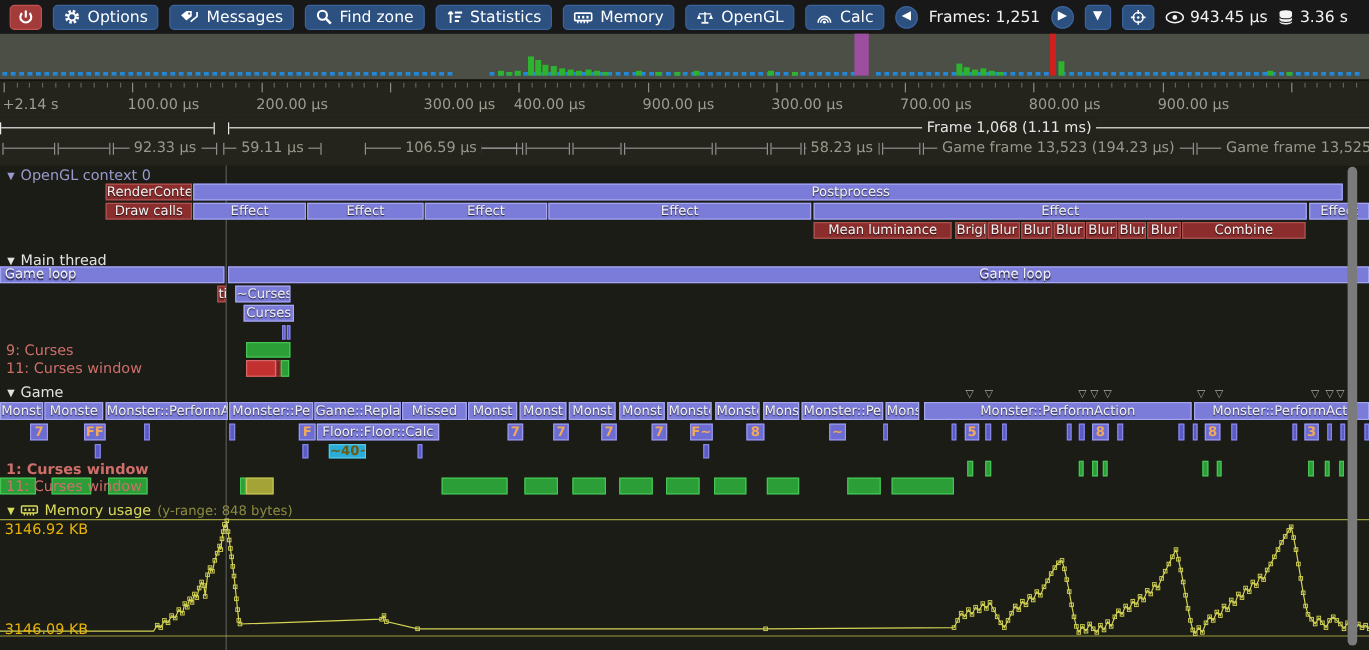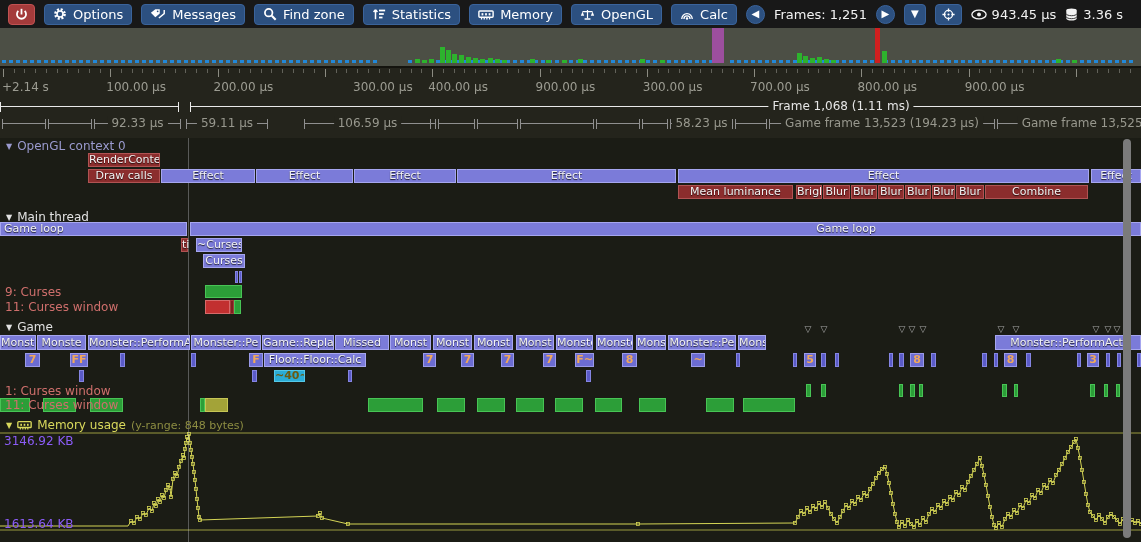--- a/index.html
+++ b/index.html
@@ -65,21 +65,21 @@
   .tri{position:absolute;top:325px;font-size:9px;color:#a8a8a8;transform:translateX(-50%);z-index:4;line-height:1;}
 
   
   .sechdr{position:absolute;font-size:12px;display:flex;align-items:center;gap:5px;z-index:6;white-space:nowrap;cursor:pointer;}
   .sechdr .tw{font-size:8px;}
   #hdr-gl{left:6px;top:139px;color:#9a9ace;}
   #hdr-mt{left:6px;top:210px;color:#e2e2e2;}
   #hdr-game{left:6px;top:320px;color:#e2e2e2;}
   #hdr-mem{left:6px;top:418px;color:#d9d95c;}
   #hdr-mem .range{color:#8d8d42;font-size:11px;}
-  .kb{position:absolute;left:4px;font-size:12px;color:#8b5cf6;z-index:6;}
+  .kb{position:absolute;left:4px;font-size:12px;color:#eab308;z-index:6;}
   #kbmax{top:434px;}
   #kbmin{top:517px;}
 
   #scrollbar{position:absolute;left:1123px;top:139px;width:8px;height:399px;background:#7b7b7b;border-radius:4px;z-index:8;}
 </style>
 </head>
 <body>
 
 <div id="screen">
 
@@ -693,20 +693,23 @@
       <rect x="1127.5" y="523.5" width="3" height="3" fill="none" stroke="#d4d455" stroke-width="0.8"></rect>
       <rect x="1130.5" y="518.5" width="3" height="3" fill="none" stroke="#d4d455" stroke-width="0.8"></rect>
       <rect x="1133.5" y="521.5" width="3" height="3" fill="none" stroke="#d4d455" stroke-width="0.8"></rect>
       <rect x="1136.5" y="519.5" width="3" height="3" fill="none" stroke="#d4d455" stroke-width="0.8"></rect>
       <rect x="1139.5" y="522.5" width="3" height="3" fill="none" stroke="#d4d455" stroke-width="0.8"></rect>
     </svg>
   <div id="gridline"></div>
 
   <div id="timeline">
       <div class="z maroon" style="left: 88px; width: 72px; top: 153px; height: 14px; line-height: 12px;">RenderConte</div>
+      <div class="z blue" style="left: 161px; width: 958px; top: 153px; height: 14px; line-height: 12px;">
+        <span class="zl" style="left: 547px;">Postprocess</span>
+      </div>
       <div class="z maroon" style="left: 88px; width: 72px; top: 169px; height: 14px; line-height: 12px;">Draw calls</div>
       <div class="z blue" style="left: 161px; width: 94px; top: 169px; height: 14px; line-height: 12px;">Effect</div>
       <div class="z blue" style="left: 256px; width: 97px; top: 169px; height: 14px; line-height: 12px;">Effect</div>
       <div class="z blue" style="left: 354px; width: 102px; top: 169px; height: 14px; line-height: 12px;">Effect</div>
       <div class="z blue" style="left: 457px; width: 219px; top: 169px; height: 14px; line-height: 12px;">Effect</div>
       <div class="z blue" style="left: 678px; width: 411px; top: 169px; height: 14px; line-height: 12px;">Effect</div>
       <div class="z blue" style="left: 1091px; width: 50px; top: 169px; height: 14px; line-height: 12px;">Effect</div>
       <div class="z maroon" style="left: 678px; width: 115px; top: 185px; height: 14px; line-height: 12px;">Mean luminance</div>
       <div class="z maroon" style="left: 796px; width: 26px; top: 185px; height: 14px; line-height: 12px;">Brigh</div>
       <div class="z maroon" style="left: 823px; width: 27px; top: 185px; height: 14px; line-height: 12px;">Blur</div>
@@ -739,20 +742,21 @@
       <div class="z blue" style="left: 335px; width: 54px; top: 335px; height: 15px; line-height: 13px;">Missed</div>
       <div class="z blue" style="left: 390px; width: 41px; top: 335px; height: 15px; line-height: 13px;">Monst</div>
       <div class="z blue" style="left: 433px; width: 39px; top: 335px; height: 15px; line-height: 13px;">Monst</div>
       <div class="z blue" style="left: 474px; width: 39px; top: 335px; height: 15px; line-height: 13px;">Monst</div>
       <div class="z blue" style="left: 516px; width: 38px; top: 335px; height: 15px; line-height: 13px;">Monst</div>
       <div class="z blue" style="left: 556px; width: 37px; top: 335px; height: 15px; line-height: 13px;">Monste</div>
       <div class="z blue" style="left: 596px; width: 37px; top: 335px; height: 15px; line-height: 13px;">Monste</div>
       <div class="z blue" style="left: 636px; width: 30px; top: 335px; height: 15px; line-height: 13px;">Mons</div>
       <div class="z blue" style="left: 668px; width: 68px; top: 335px; height: 15px; line-height: 13px;">Monster::Pe</div>
       <div class="z blue" style="left: 738px; width: 28px; top: 335px; height: 15px; line-height: 13px;">Mons</div>
+      <div class="z blue" style="left: 770px; width: 223px; top: 335px; height: 15px; line-height: 13px;">Monster::PerformAction</div>
       <div class="z blue" style="left: 995px; width: 146px; top: 335px; height: 15px; line-height: 13px;">Monster::PerformActi</div>
       <div class="z bluenum" style="left: 25px; width: 15px; top: 353px; height: 14px; line-height: 12px;">7</div>
       <div class="z bluenum" style="left: 70px; width: 18px; top: 353px; height: 14px; line-height: 12px;">FF</div>
       <div class="z thin" style="left: 120px; width: 5px; top: 353px; height: 14px; line-height: 12px;"></div>
       <div class="z thin" style="left: 191px; width: 5px; top: 353px; height: 14px; line-height: 12px;"></div>
       <div class="z bluenum" style="left: 249px; width: 14px; top: 353px; height: 14px; line-height: 12px;">F</div>
       <div class="z blue" style="left: 264px; width: 102px; top: 353px; height: 14px; line-height: 12px;">Floor::Floor::Calc</div>
       <div class="z bluenum" style="left: 423px; width: 13px; top: 353px; height: 14px; line-height: 12px;">7</div>
       <div class="z bluenum" style="left: 461px; width: 13px; top: 353px; height: 14px; line-height: 12px;">7</div>
       <div class="z bluenum" style="left: 501px; width: 13px; top: 353px; height: 14px; line-height: 12px;">7</div>
@@ -776,21 +780,21 @@
       <div class="z thin" style="left: 1077px; width: 4px; top: 353px; height: 14px; line-height: 12px;"></div>
       <div class="z bluenum" style="left: 1087px; width: 12px; top: 353px; height: 14px; line-height: 12px;">3</div>
       <div class="z thin" style="left: 1106px; width: 4px; top: 353px; height: 14px; line-height: 12px;"></div>
       <div class="z thin" style="left: 1117px; width: 4px; top: 353px; height: 14px; line-height: 12px;"></div>
       <div class="z thin" style="left: 1137px; width: 4px; top: 353px; height: 14px; line-height: 12px;"></div>
       <div class="z thin" style="left: 79px; width: 5px; top: 370px; height: 12px; line-height: 10px;"></div>
       <div class="z thin" style="left: 252px; width: 5px; top: 370px; height: 12px; line-height: 10px;"></div>
       <div class="z cyan" style="left: 274px; width: 31px; top: 370px; height: 12px; line-height: 10px;">~40~</div>
       <div class="z thin" style="left: 348px; width: 4px; top: 370px; height: 12px; line-height: 10px;"></div>
       <div class="z thin" style="left: 586px; width: 5px; top: 370px; height: 12px; line-height: 10px;"></div>
-      <div class="rowlabel" style="top: 384px;">1: Curses window</div>
+      <div class="rowlabel" style="top: 384px; font-weight: bold;">1: Curses window</div>
       <div class="z green" style="left: 806px; width: 5px; top: 384px; height: 13px; line-height: 11px;"></div>
       <div class="z green" style="left: 821px; width: 5px; top: 384px; height: 13px; line-height: 11px;"></div>
       <div class="z green" style="left: 899px; width: 4px; top: 384px; height: 13px; line-height: 11px;"></div>
       <div class="z green" style="left: 910px; width: 5px; top: 384px; height: 13px; line-height: 11px;"></div>
       <div class="z green" style="left: 919px; width: 4px; top: 384px; height: 13px; line-height: 11px;"></div>
       <div class="z green" style="left: 1002px; width: 5px; top: 384px; height: 13px; line-height: 11px;"></div>
       <div class="z green" style="left: 1014px; width: 4px; top: 384px; height: 13px; line-height: 11px;"></div>
       <div class="z green" style="left: 1090px; width: 5px; top: 384px; height: 13px; line-height: 11px;"></div>
       <div class="z green" style="left: 1104px; width: 4px; top: 384px; height: 13px; line-height: 11px;"></div>
       <div class="z green" style="left: 1116px; width: 4px; top: 384px; height: 13px; line-height: 11px;"></div>
@@ -839,16 +843,16 @@
         <rect x="1" y="3" width="16" height="7" rx="1" fill="none" stroke="#d9d95c" stroke-width="1.6"></rect>
         <path d="M4 10v2.5M7 10v2.5M10 10v2.5M13 10v2.5" stroke="#d9d95c" stroke-width="1.4"></path>
         <rect x="4" y="5.5" width="2" height="2.5" fill="#d9d95c"></rect>
         <rect x="8" y="5.5" width="2" height="2.5" fill="#d9d95c"></rect>
         <rect x="12" y="5.5" width="2" height="2.5" fill="#d9d95c"></rect>
       </svg>
     <span>Memory usage</span>
     <span class="range">(y-range: 848 bytes)</span>
   </div>
   <div class="kb" id="kbmax">3146.92 KB</div>
-  <div class="kb" id="kbmin">1613.64 KB</div>
+  <div class="kb" id="kbmin">3146.09 KB</div>
 
   <div id="scrollbar"></div>
 </div>
 
 </body></html>

